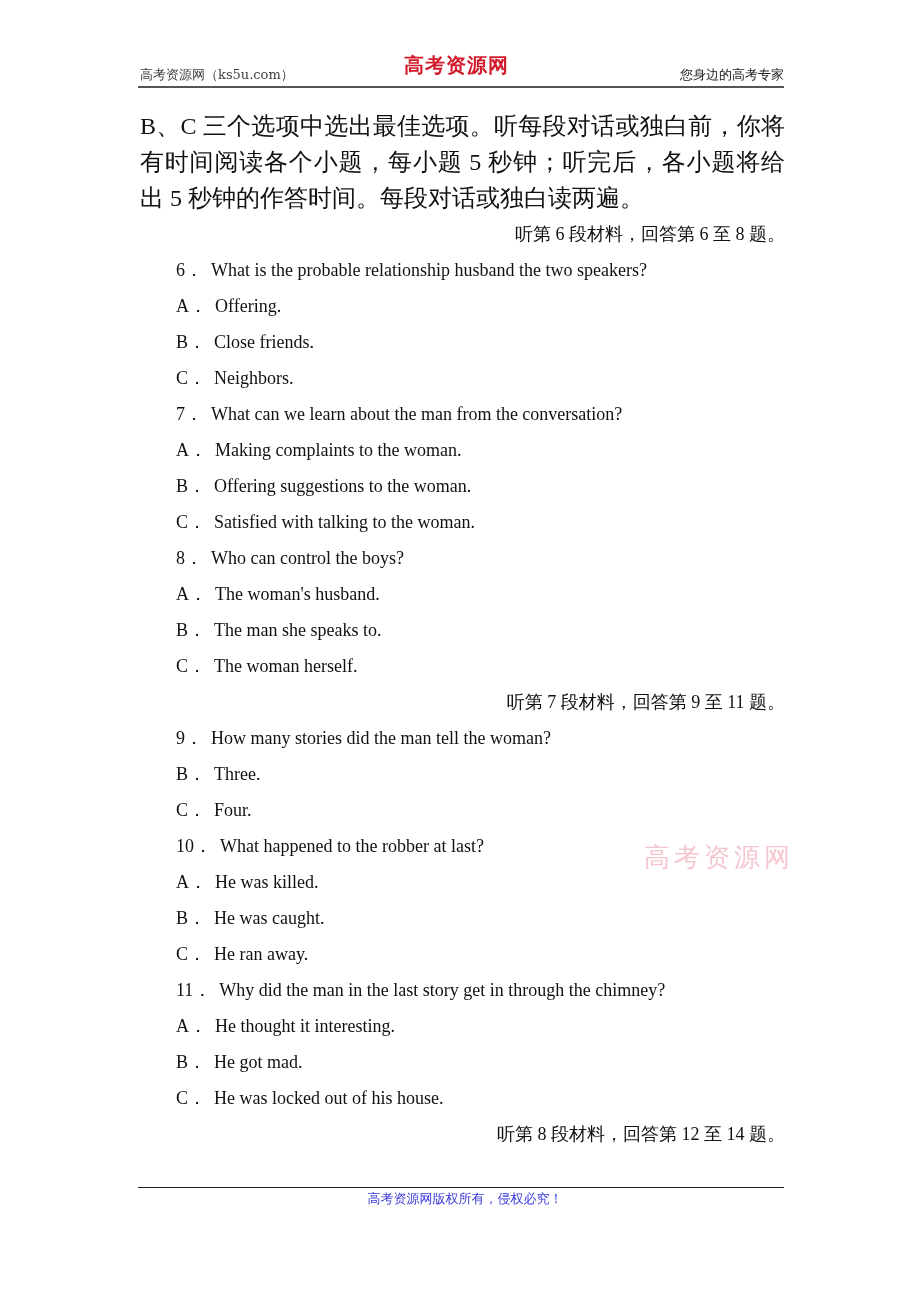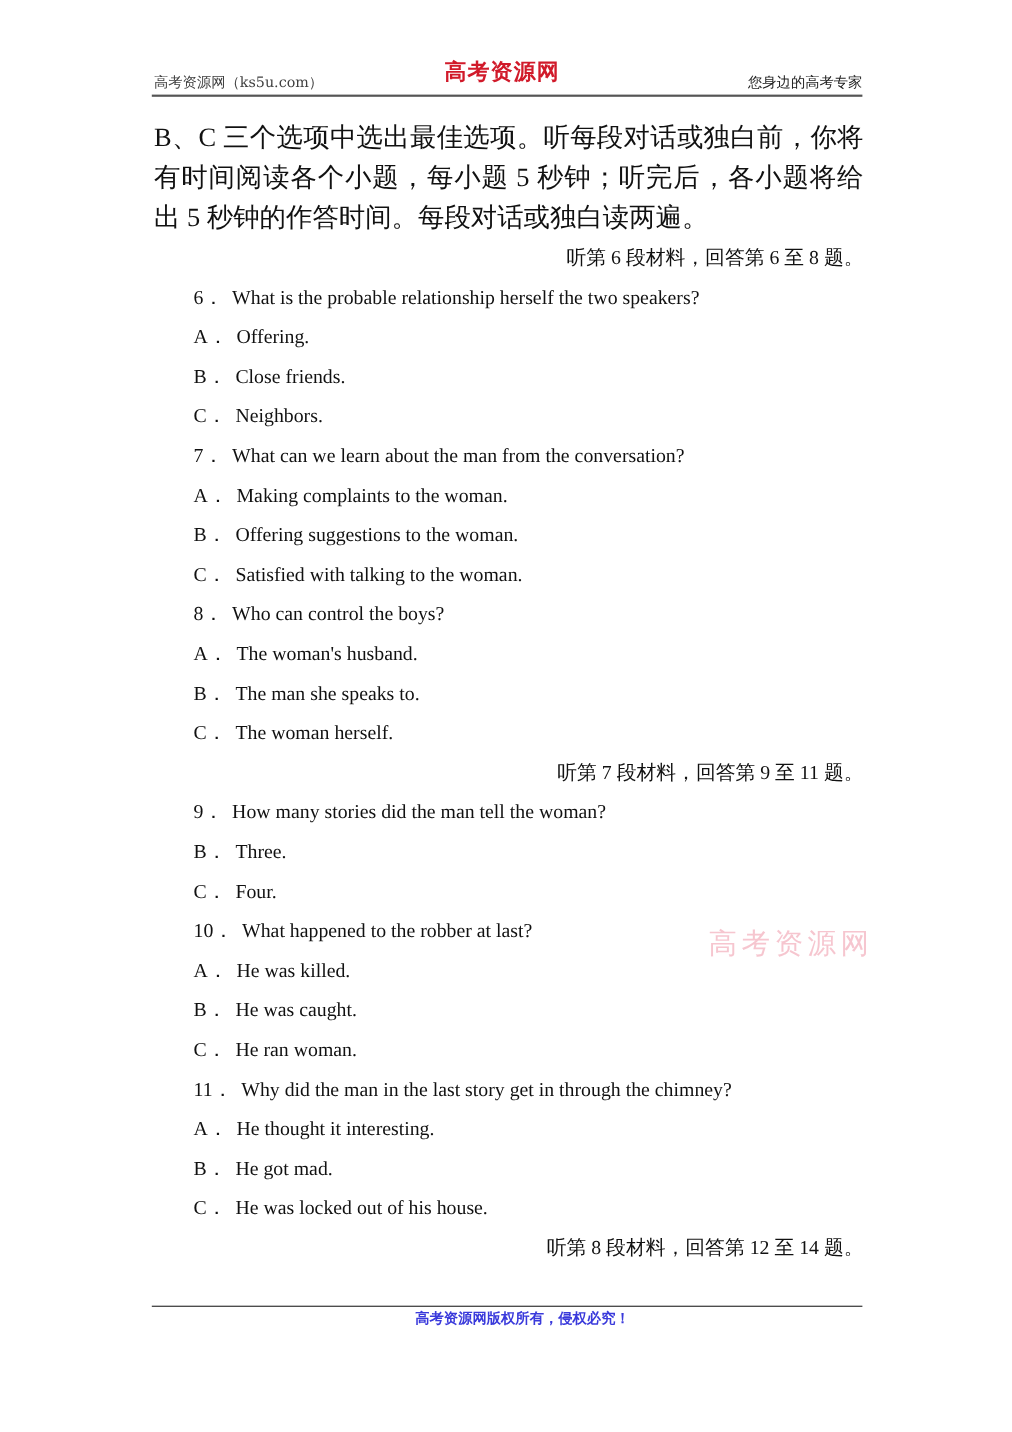--- a/index.html
+++ b/index.html
@@ -103,47 +103,46 @@
     .footer-rule {
       position: absolute;
       left: 138px;
       top: 1187px;
       width: 646px;
       height: 0;
       border-top: 1px solid #222;
     }
     .footer {
       position: absolute;
-      left: 152px;
+      left: 142px;
       top: 1190px;
       width: 646px;
       text-align: center;
       font-size: 13px;
       color: #3a3adb;
       font-family: "DejaVu Serif", "Liberation Serif", serif;
-      font-weight: bold;
     }
   </style>
 </head>
 <body>
 
 <div class="header">
   <span class="header-left">高考资源网（ks5u.com）</span>
   <span class="header-logo">高考资源网</span>
   <span class="header-right">您身边的高考专家</span>
 </div>
 <div class="header-rule"></div>
 
 <div class="content">
   <p class="intro">B、C 三个选项中选出最佳选项。听每段对话或独白前，你将有时间阅读各个小题，每小题 5 秒钟；听完后，各小题将给出 5 秒钟的作答时间。每段对话或独白读两遍。</p>
 
   <div class="section">听第 6 段材料，回答第 6 至 8 题。</div>
 
   <div class="line">
-    <span class="num">6．</span><span class="q-text">What is the probable relationship herself the two speakers?</span>
+    <span class="num">6．</span><span class="q-text">What is the probable relationship husband the two speakers?</span>
   </div>
   <div class="line">
     <span class="num">A．</span><span class="opt-text">Offering.</span>
   </div>
   <div class="line">
     <span class="num">B．</span><span class="opt-text">Close friends.</span>
   </div>
   <div class="line">
     <span class="num">C．</span><span class="opt-text">Neighbors.</span>
   </div>
@@ -189,21 +188,21 @@
   <div class="line">
     <span class="num">10．</span><span class="q-text">What happened to the robber at last?</span>
   </div>
   <div class="line">
     <span class="num">A．</span><span class="opt-text">He was killed.</span>
   </div>
   <div class="line">
     <span class="num">B．</span><span class="opt-text">He was caught.</span>
   </div>
   <div class="line">
-    <span class="num">C．</span><span class="opt-text">He ran woman.</span>
+    <span class="num">C．</span><span class="opt-text">He ran away.</span>
   </div>
 
   <div class="line">
     <span class="num">11．</span><span class="q-text">Why did the man in the last story get in through the chimney?</span>
   </div>
   <div class="line">
     <span class="num">A．</span><span class="opt-text">He thought it interesting.</span>
   </div>
   <div class="line">
     <span class="num">B．</span><span class="opt-text">He got mad.</span>

